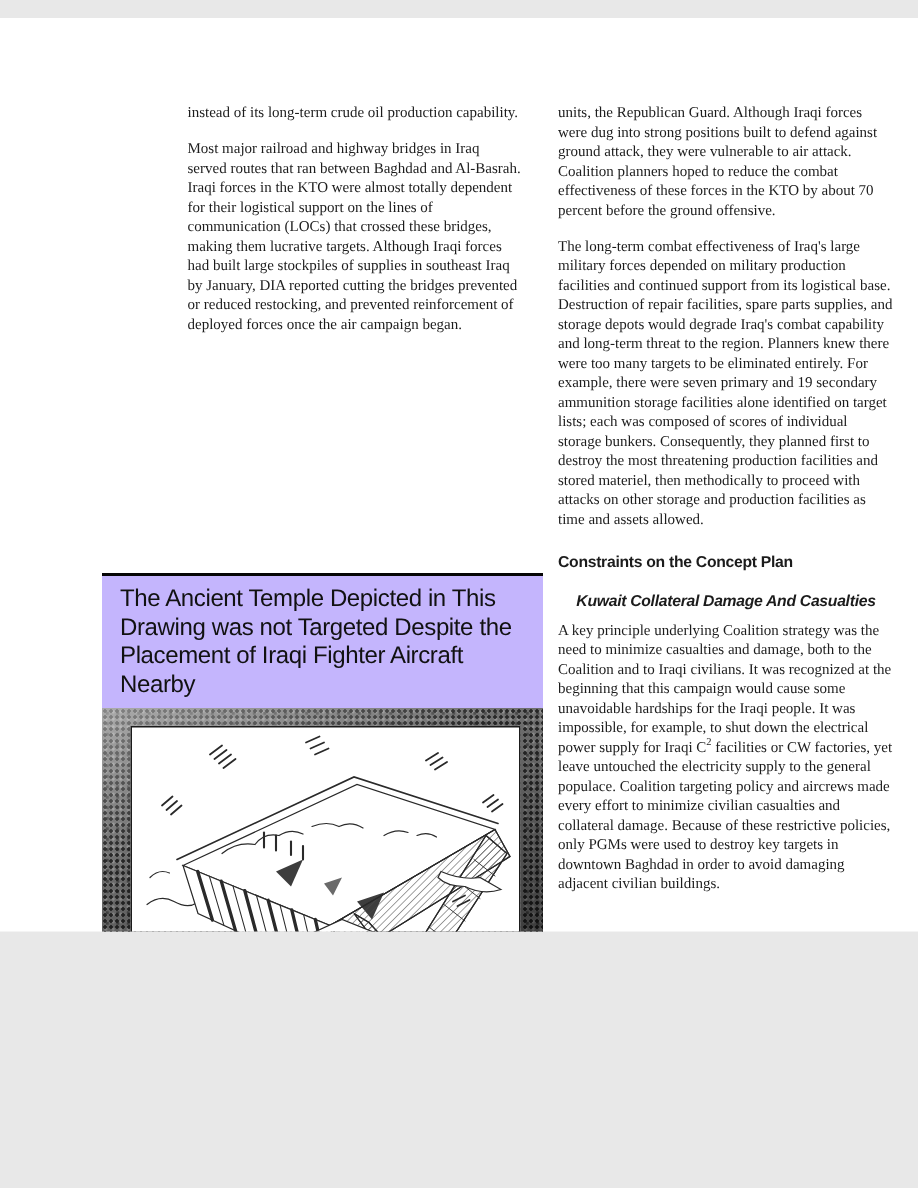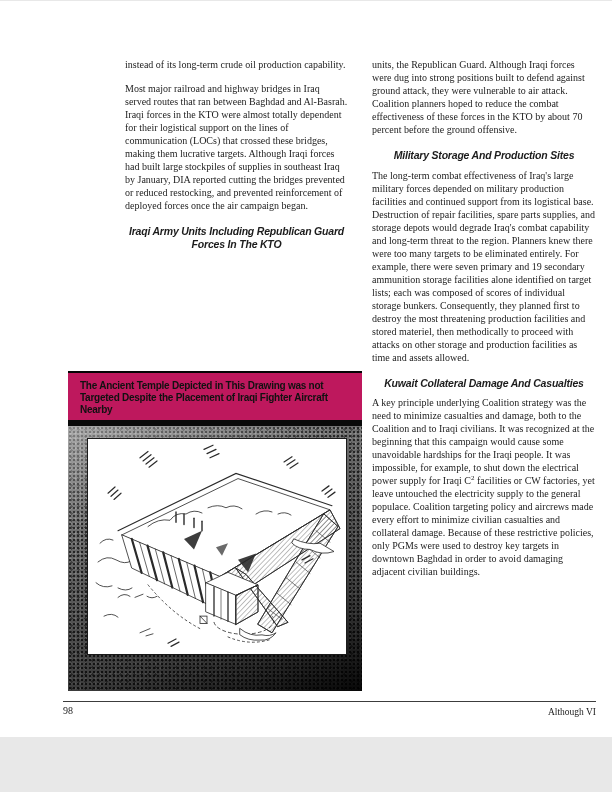--- a/index.html
+++ b/index.html
@@ -1,42 +1,42 @@
 <!DOCTYPE html>
 <html><head>
 <meta charset="utf-8">
 <style>
   html,body{margin:0;padding:0;background:#e8e8e8;}
   .page{
-    position:relative;width:612px;height:736px;background:#ffffff;
+    position:relative;width:612px;height:609px;background:#ffffff;
     font-family:"Liberation Serif", serif;color:#1c1c1c;overflow:hidden;
-    margin:1px auto;
+    margin:12px auto;
   }
   .col{position:absolute;top:57px;font-size:10px;line-height:1.3;}
   .col-left{left:125px;width:223px;}
   .col-right{left:372px;width:224px;}
   .para{margin:0 0 11px 0;text-align:left;}
   .h-italic{
     font-family:"Liberation Sans", sans-serif;font-weight:bold;font-style:italic;
     font-size:10.5px;letter-spacing:-0.2px;text-align:center;margin:13px 0 7px 0;line-height:1.2;
   }
   .h-section{
     font-family:"Liberation Sans", sans-serif;font-weight:bold;
     font-size:10.5px;letter-spacing:-0.2px;text-align:left;margin:16px 0 8px 0;line-height:1.2;
   }
   sup{font-size:7px;line-height:0;}
   
   .figure{
     position:absolute;left:68px;top:370px;width:294px;height:320px;
     display:flex;flex-direction:column;border-top:2px solid #050505;box-sizing:border-box;
   }
   .fig-caption{
-    background:#be185d;padding:7px 10px 5px 12px;
-    font-family:"Liberation Sans", sans-serif;font-weight:bold;
-    font-size:10px;letter-spacing:-0.25px;line-height:1.18;color:#111;
+    background:#c4b5fd;padding:7px 10px 5px 12px;
+    font-family:"Liberation Sans", sans-serif;font-weight:normal;
+    font-size:16px;letter-spacing:-0.25px;line-height:1.18;color:#111;
   }
   .fig-bar{height:6px;background:#0a0a0a;}
   .fig-photo{
     flex:1;box-sizing:border-box;padding:12px 15px 36px 19px;
     background-color:#6a6a6a;
     background-image:
       linear-gradient(160deg, rgba(215,215,215,.60) 0%, rgba(130,130,130,.25) 28%, rgba(20,20,20,.55) 72%, rgba(0,0,0,.93) 100%),
       radial-gradient(rgba(0,0,0,.9) 1px, transparent 1.4px),
       radial-gradient(rgba(45,45,45,.85) 1px, transparent 1.3px),
       radial-gradient(rgba(205,205,205,.5) .8px, transparent 1.2px);
@@ -52,27 +52,26 @@
   .chapter-label{position:absolute;right:16px;top:706px;font-size:9.5px;}
 </style>
 </head>
 <body>
 
 <div class="page">
 
   <div class="col col-left">
     <p class="para">instead of its long-term crude oil production capability.</p>
     <p class="para">Most major railroad and highway bridges in Iraq served routes that ran between Baghdad and Al-Basrah. Iraqi forces in the KTO were almost totally dependent for their logistical support on the lines of communication (LOCs) that crossed these bridges, making them lucrative targets. Although Iraqi forces had built large stockpiles of supplies in southeast Iraq by January, DIA reported cutting the bridges prevented or reduced restocking, and prevented reinforcement of deployed forces once the air campaign began.</p>
-    <div class="h-italic">Iraqi Army Units Including Republican Guard Forces In The KTO</div>
   </div>
 
   <div class="col col-right">
     <p class="para">units, the Republican Guard. Although Iraqi forces were dug into strong positions built to defend against ground attack, they were vulnerable to air attack. Coalition planners hoped to reduce the combat effectiveness of these forces in the KTO by about 70 percent before the ground offensive.</p>
-    <div class="h-italic">Military Storage And Production Sites</div>
     <p class="para">The long-term combat effectiveness of Iraq's large military forces depended on military production facilities and continued support from its logistical base. Destruction of repair facilities, spare parts supplies, and storage depots would degrade Iraq's combat capability and long-term threat to the region. Planners knew there were too many targets to be eliminated entirely. For example, there were seven primary and 19 secondary ammunition storage facilities alone identified on target lists; each was composed of scores of individual storage bunkers. Consequently, they planned first to destroy the most threatening production facilities and stored materiel, then methodically to proceed with attacks on other storage and production facilities as time and assets allowed.</p>
+    <div class="h-section">Constraints on the Concept Plan</div>
     <div class="h-italic">Kuwait Collateral Damage And Casualties</div>
     <p class="para"><span>A key principle underlying Coalition strategy was the need to minimize casualties and damage, both to the Coalition and to Iraqi civilians. It was recognized at the beginning that this campaign would cause some unavoidable hardships for the Iraqi people. It was impossible, for example, to shut down the electrical power supply for Iraqi C</span><sup>2</sup><span> facilities or CW factories, yet leave untouched the electricity supply to the general populace. Coalition targeting policy and aircrews made every effort to minimize civilian casualties and collateral damage. Because of these restrictive policies, only PGMs were used to destroy key targets in downtown Baghdad in order to avoid damaging adjacent civilian buildings.</span></p>
   </div>
 
   <div class="figure">
     <div class="fig-caption">The Ancient Temple Depicted in This Drawing was not Targeted Despite the Placement of Iraqi Fighter Aircraft Nearby</div>
     <div class="fig-bar"></div>
     <div class="fig-photo">
       <div class="fig-panel">
         <svg viewBox="0 0 258 206" preserveAspectRatio="none">

